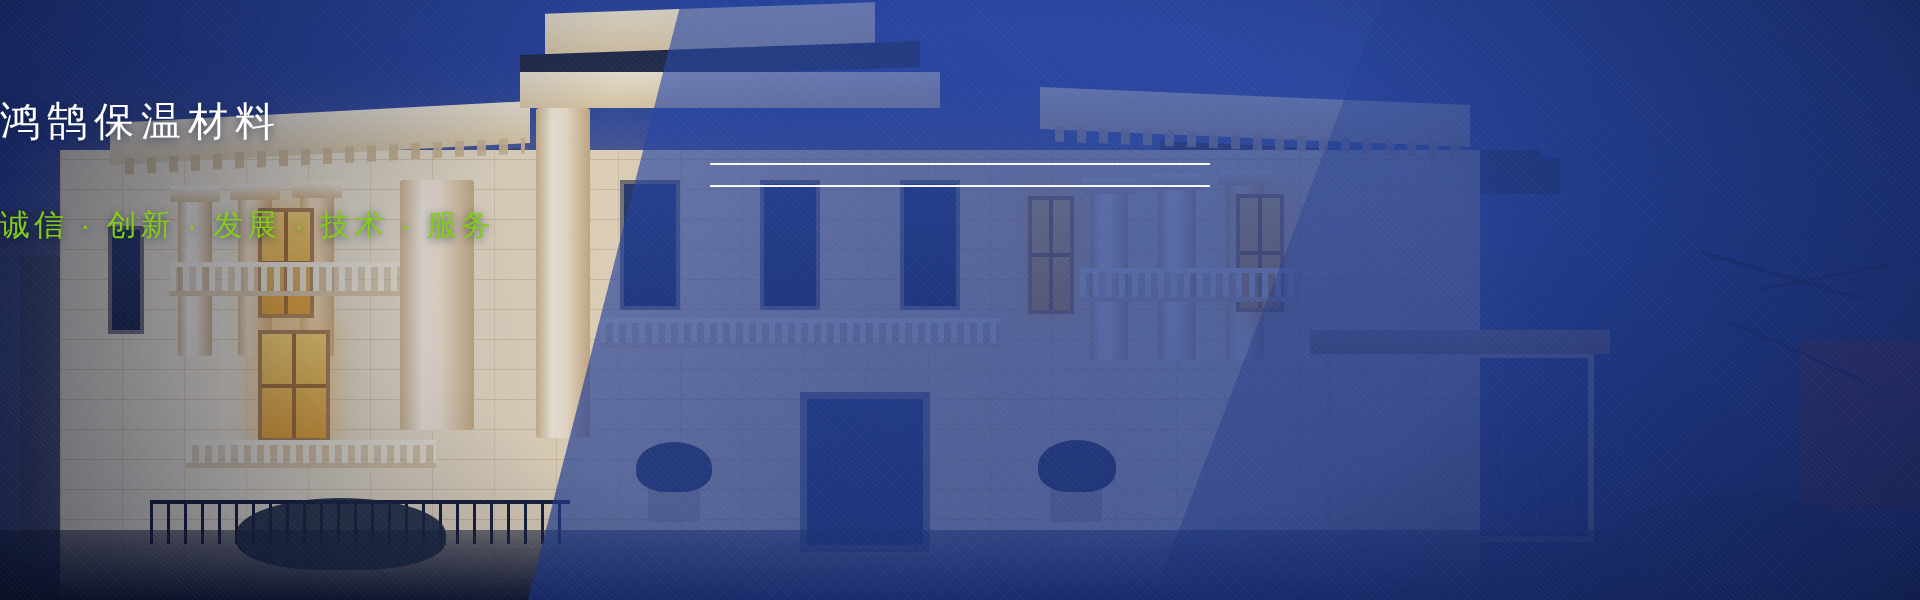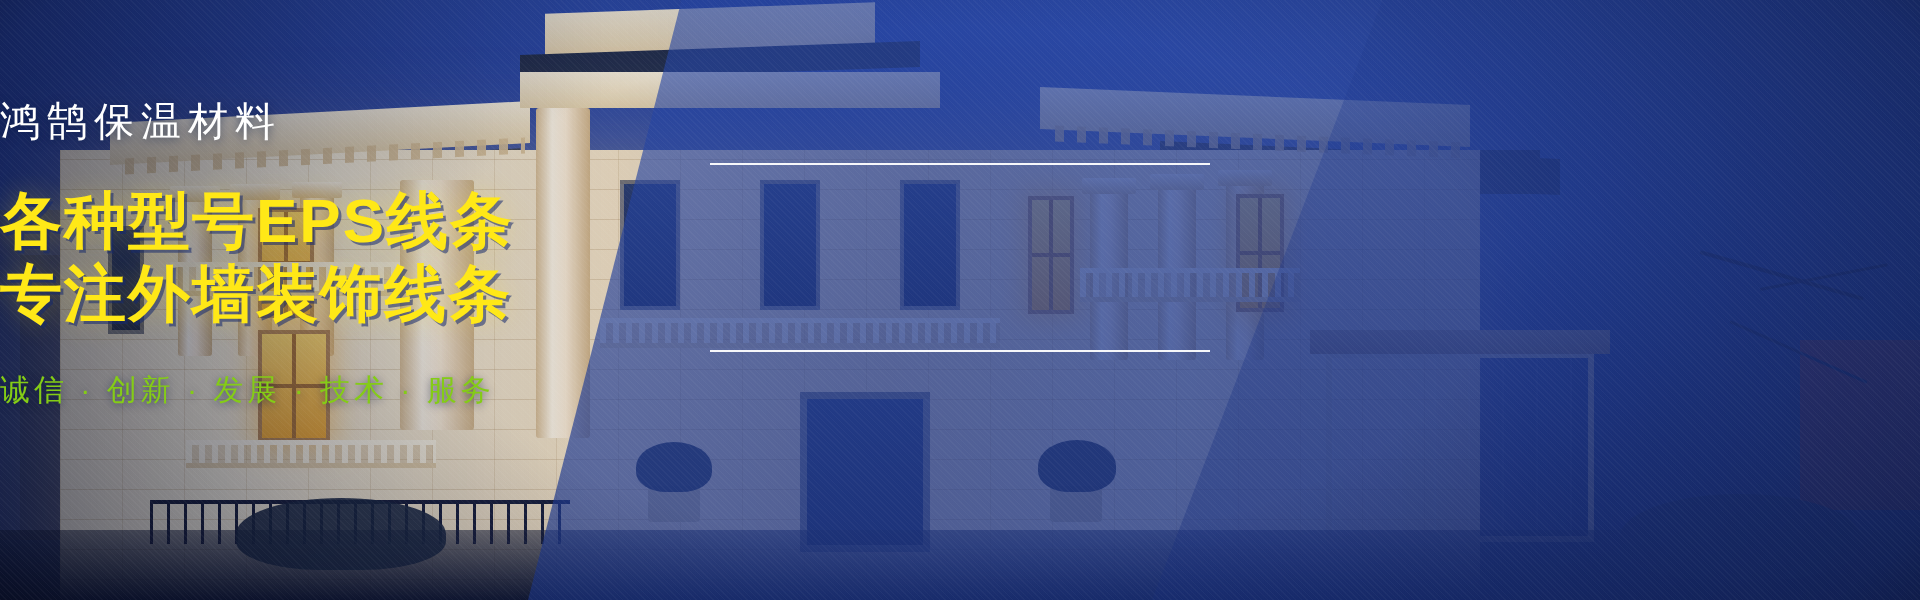--- a/index.html
+++ b/index.html
@@ -301,23 +301,19 @@
     <div class="vignette"></div>
     <div class="hatch"></div>
   </div>
 
   <div class="copy">
 
     <div class="brand">鸿鹄保温材料</div>
 
     <div class="rule"></div>
 
-    <div class="headline">
-      <span class="line1">各种型号EPS线条</span>
-      <span class="line2">专注外墙装饰线条</span>
-    </div>
 
     <div class="rule bottom"></div>
 
     <div class="tagline">诚信 · 创新 · 发展 · 技术 · 服务</div>
   </div>
 
 </div>
 
 </body></html>

